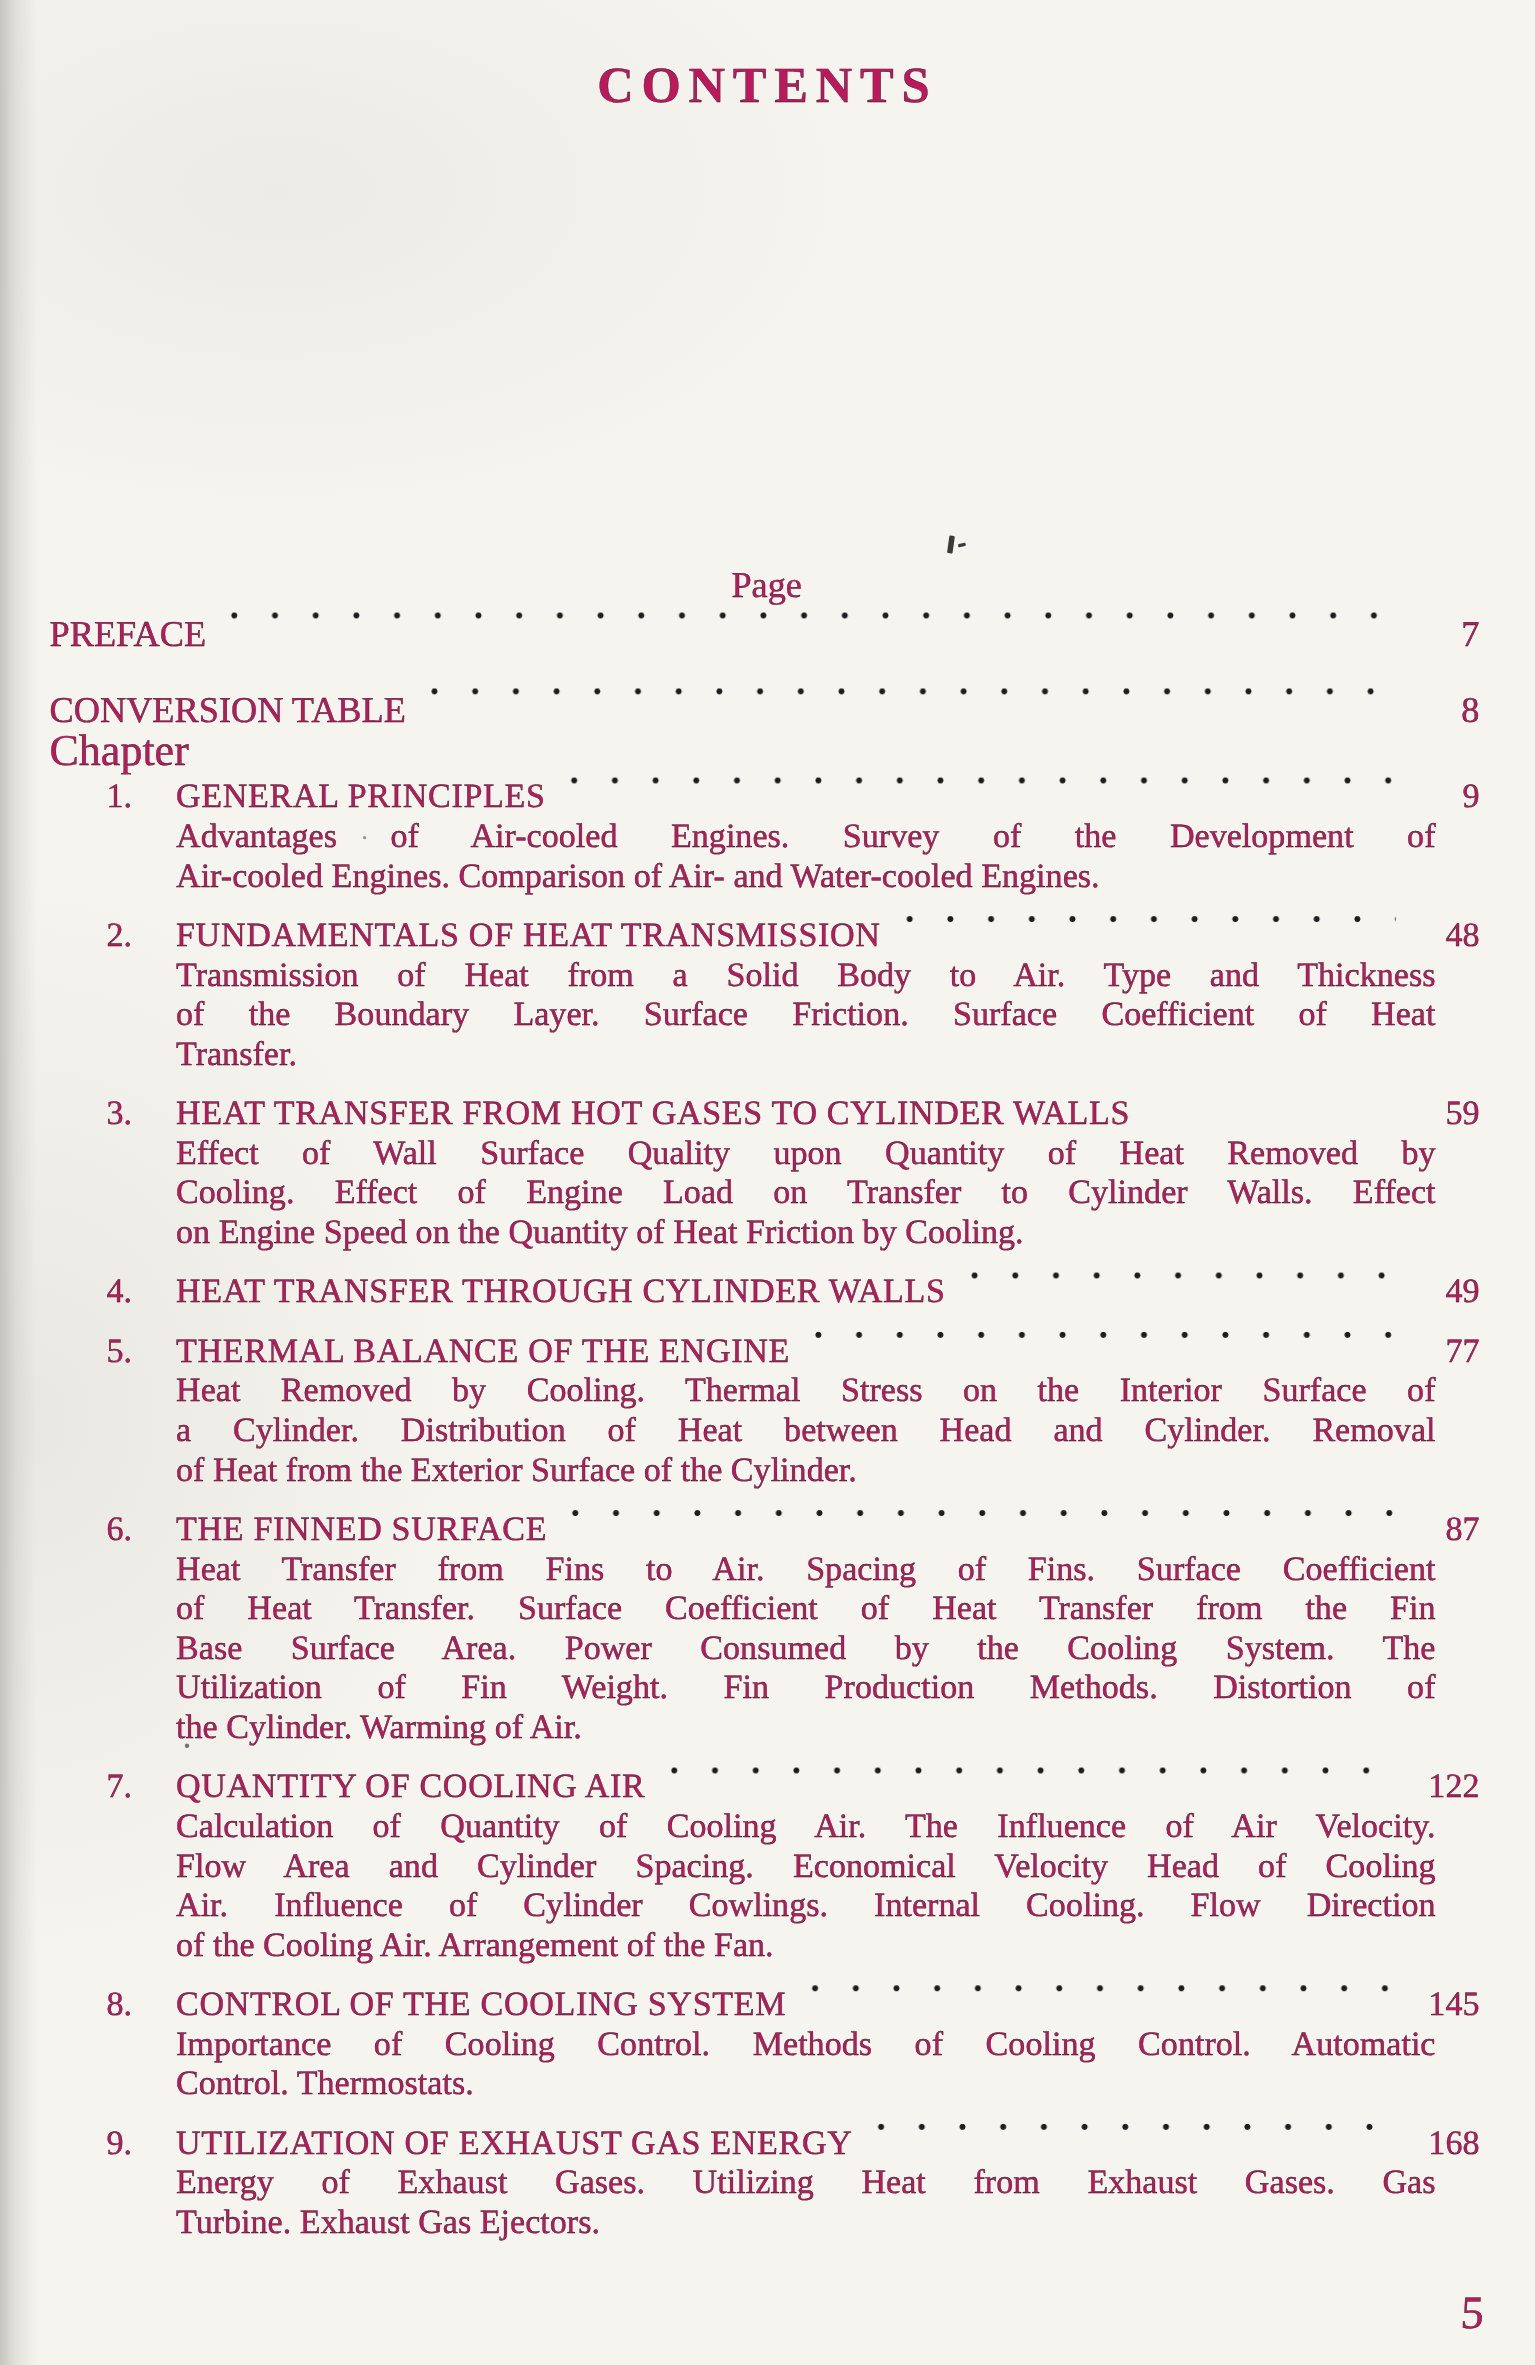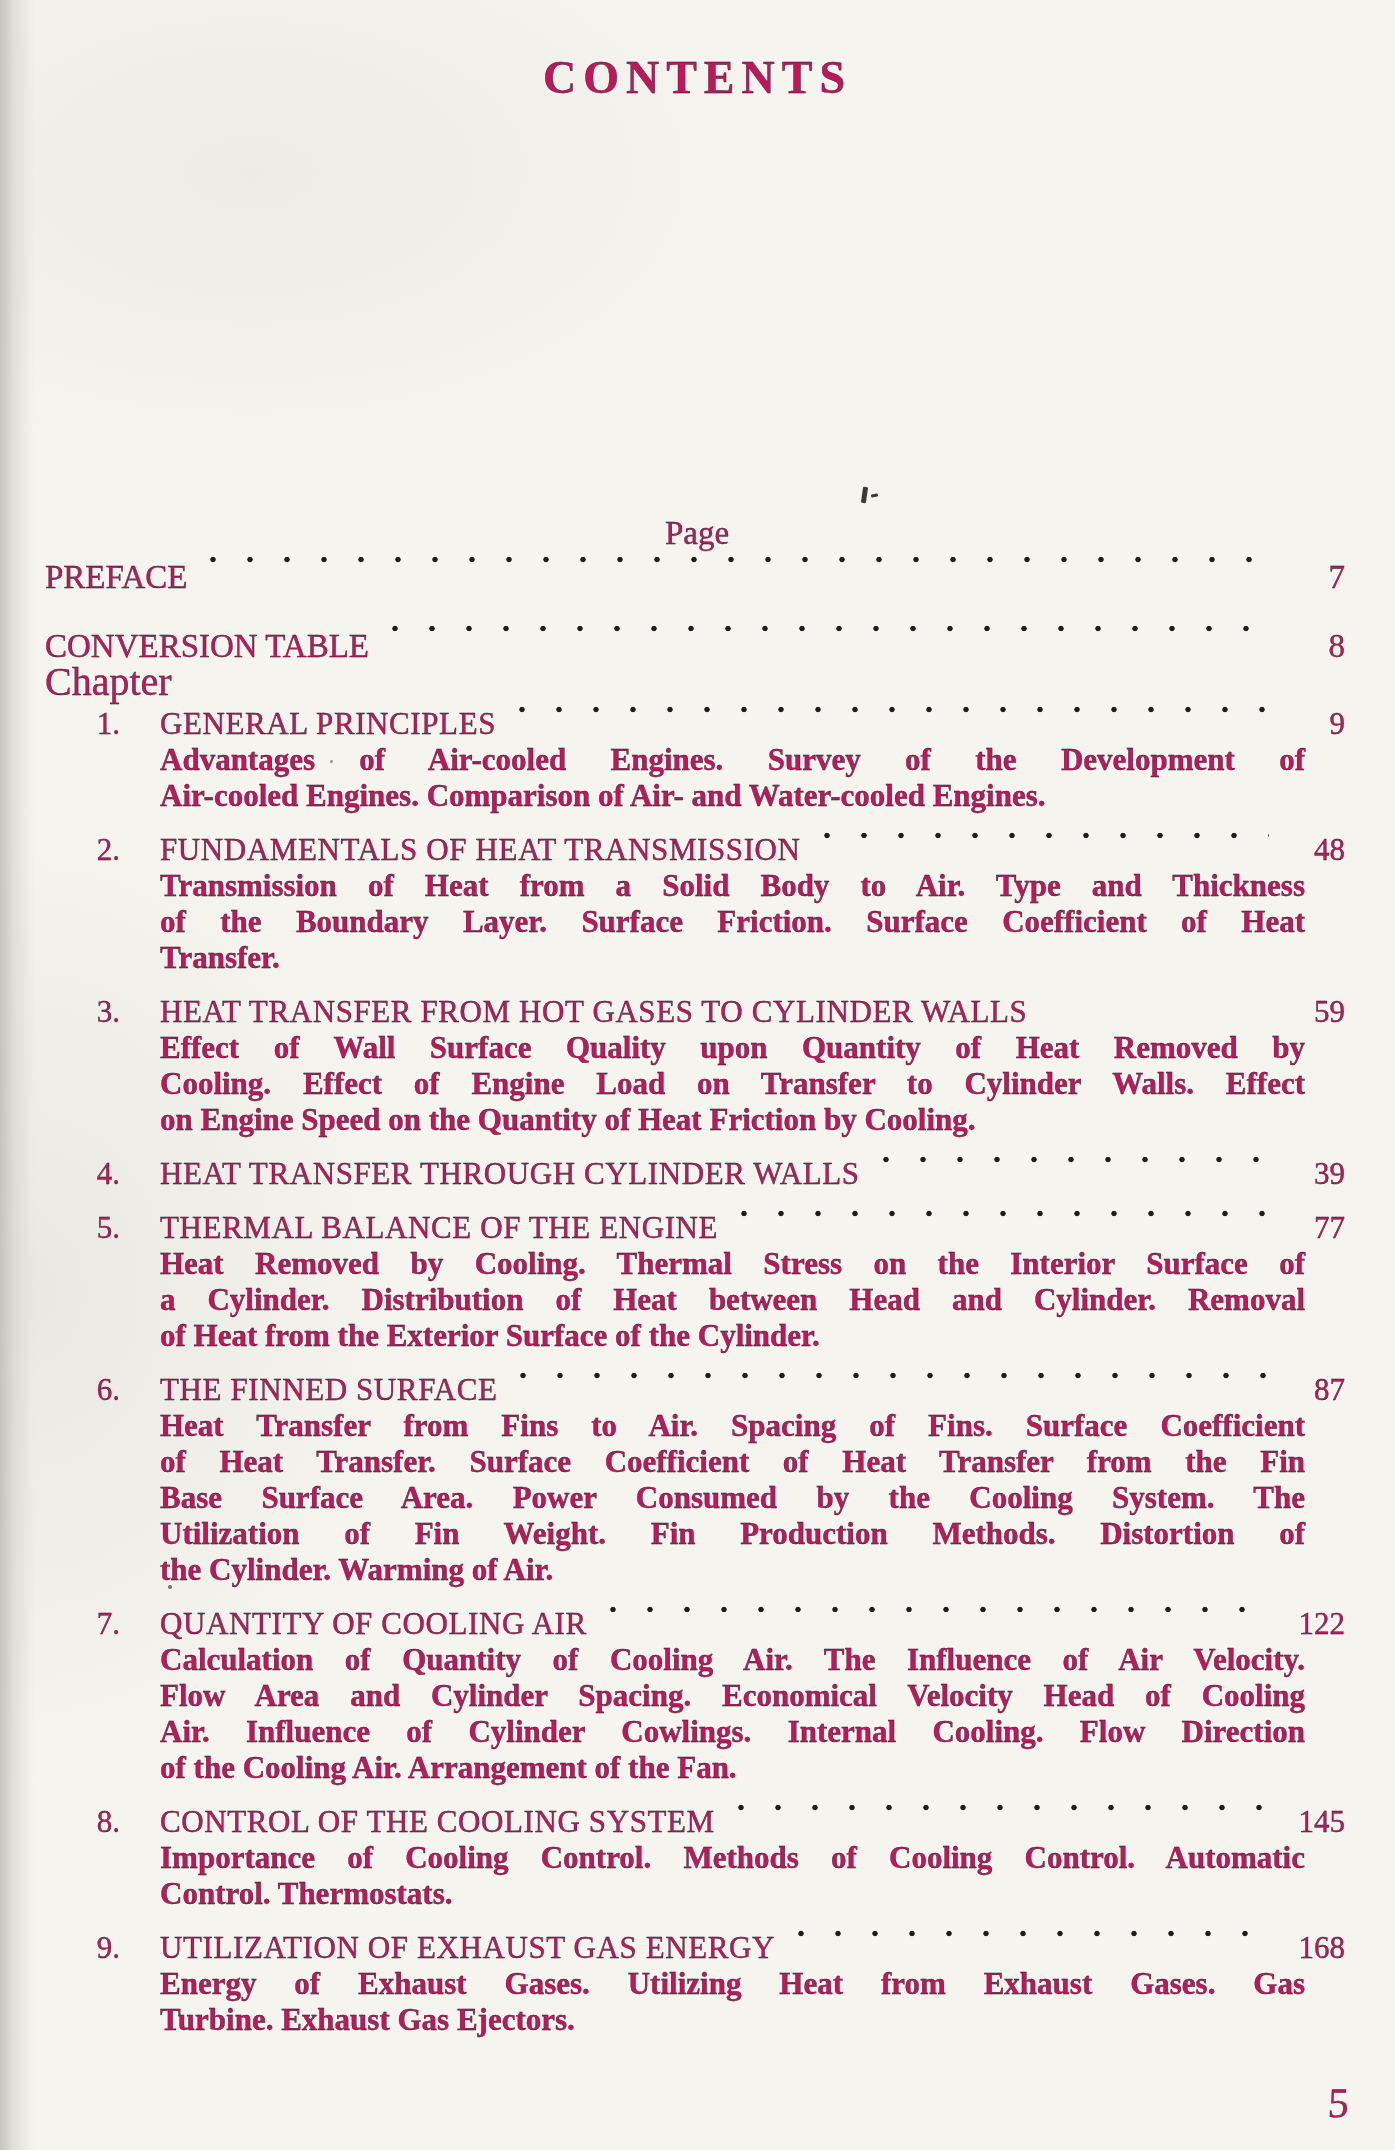--- a/index.html
+++ b/index.html
@@ -84,21 +84,21 @@
   .dots.nodots { background: none; }
 
   .pageno {
     flex: 0 0 auto;
     min-width: 60px;
     text-align: right;
     font-size: 31px; line-height: 36px;
   }
   .front .pageno { font-size: 33px; line-height: 42px; }
 
-  .desc { margin-right: 40px; font-size: 31px; line-height: 36px; font-weight: bold; }
+  .desc { margin-right: 40px; font-size: 31px; line-height: 36px; }
   .dline { text-align: justify; text-align-last: justify; }
   .dline.last { text-align-last: left; }
 
   .folio {
     position: absolute; top: 2082px; right: 46px;
     font-size: 42px; line-height: 1;
     transform: skewX(-3deg);
   }
 </style>
 </head>
@@ -173,21 +173,21 @@
           </div>
     </div>
   </li>
 
   <li class="chapter">
     <span class="num">4.</span>
     <div class="cbody">
       <div class="titleline">
         <span class="ctitle">HEAT TRANSFER THROUGH CYLINDER WALLS</span>
         <span class="dots"></span>
-        <span class="pageno">39</span>
+        <span class="pageno">49</span>
       </div>
       <div class="desc"></div>
     </div>
   </li>
 
   <li class="chapter">
     <span class="num">5.</span>
     <div class="cbody">
       <div class="titleline">
         <span class="ctitle">THERMAL BALANCE OF THE ENGINE</span>

